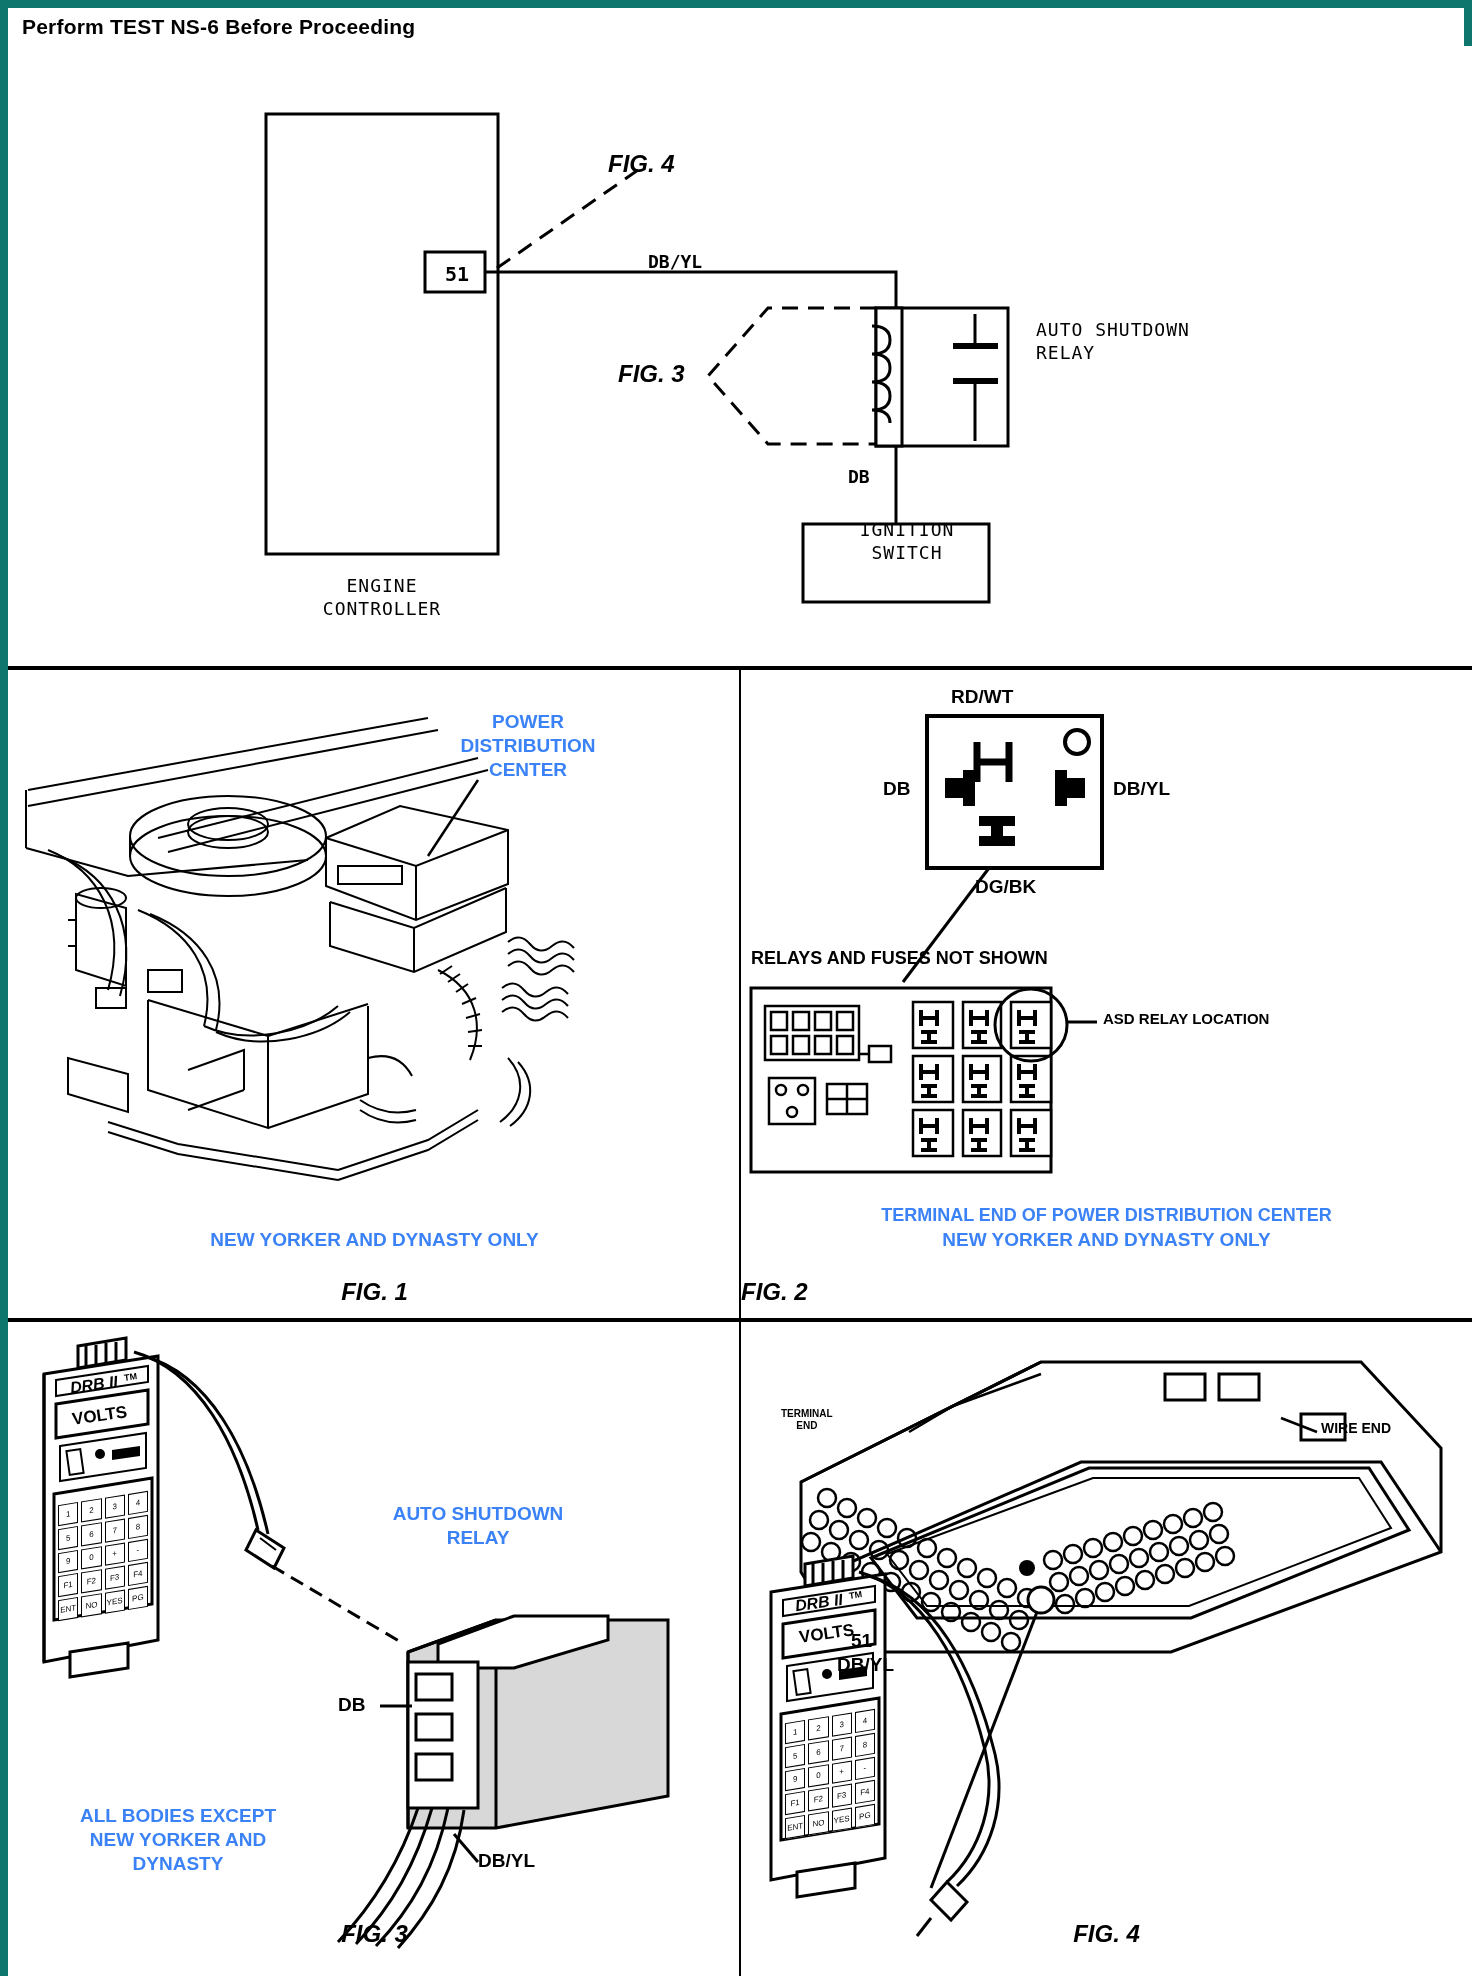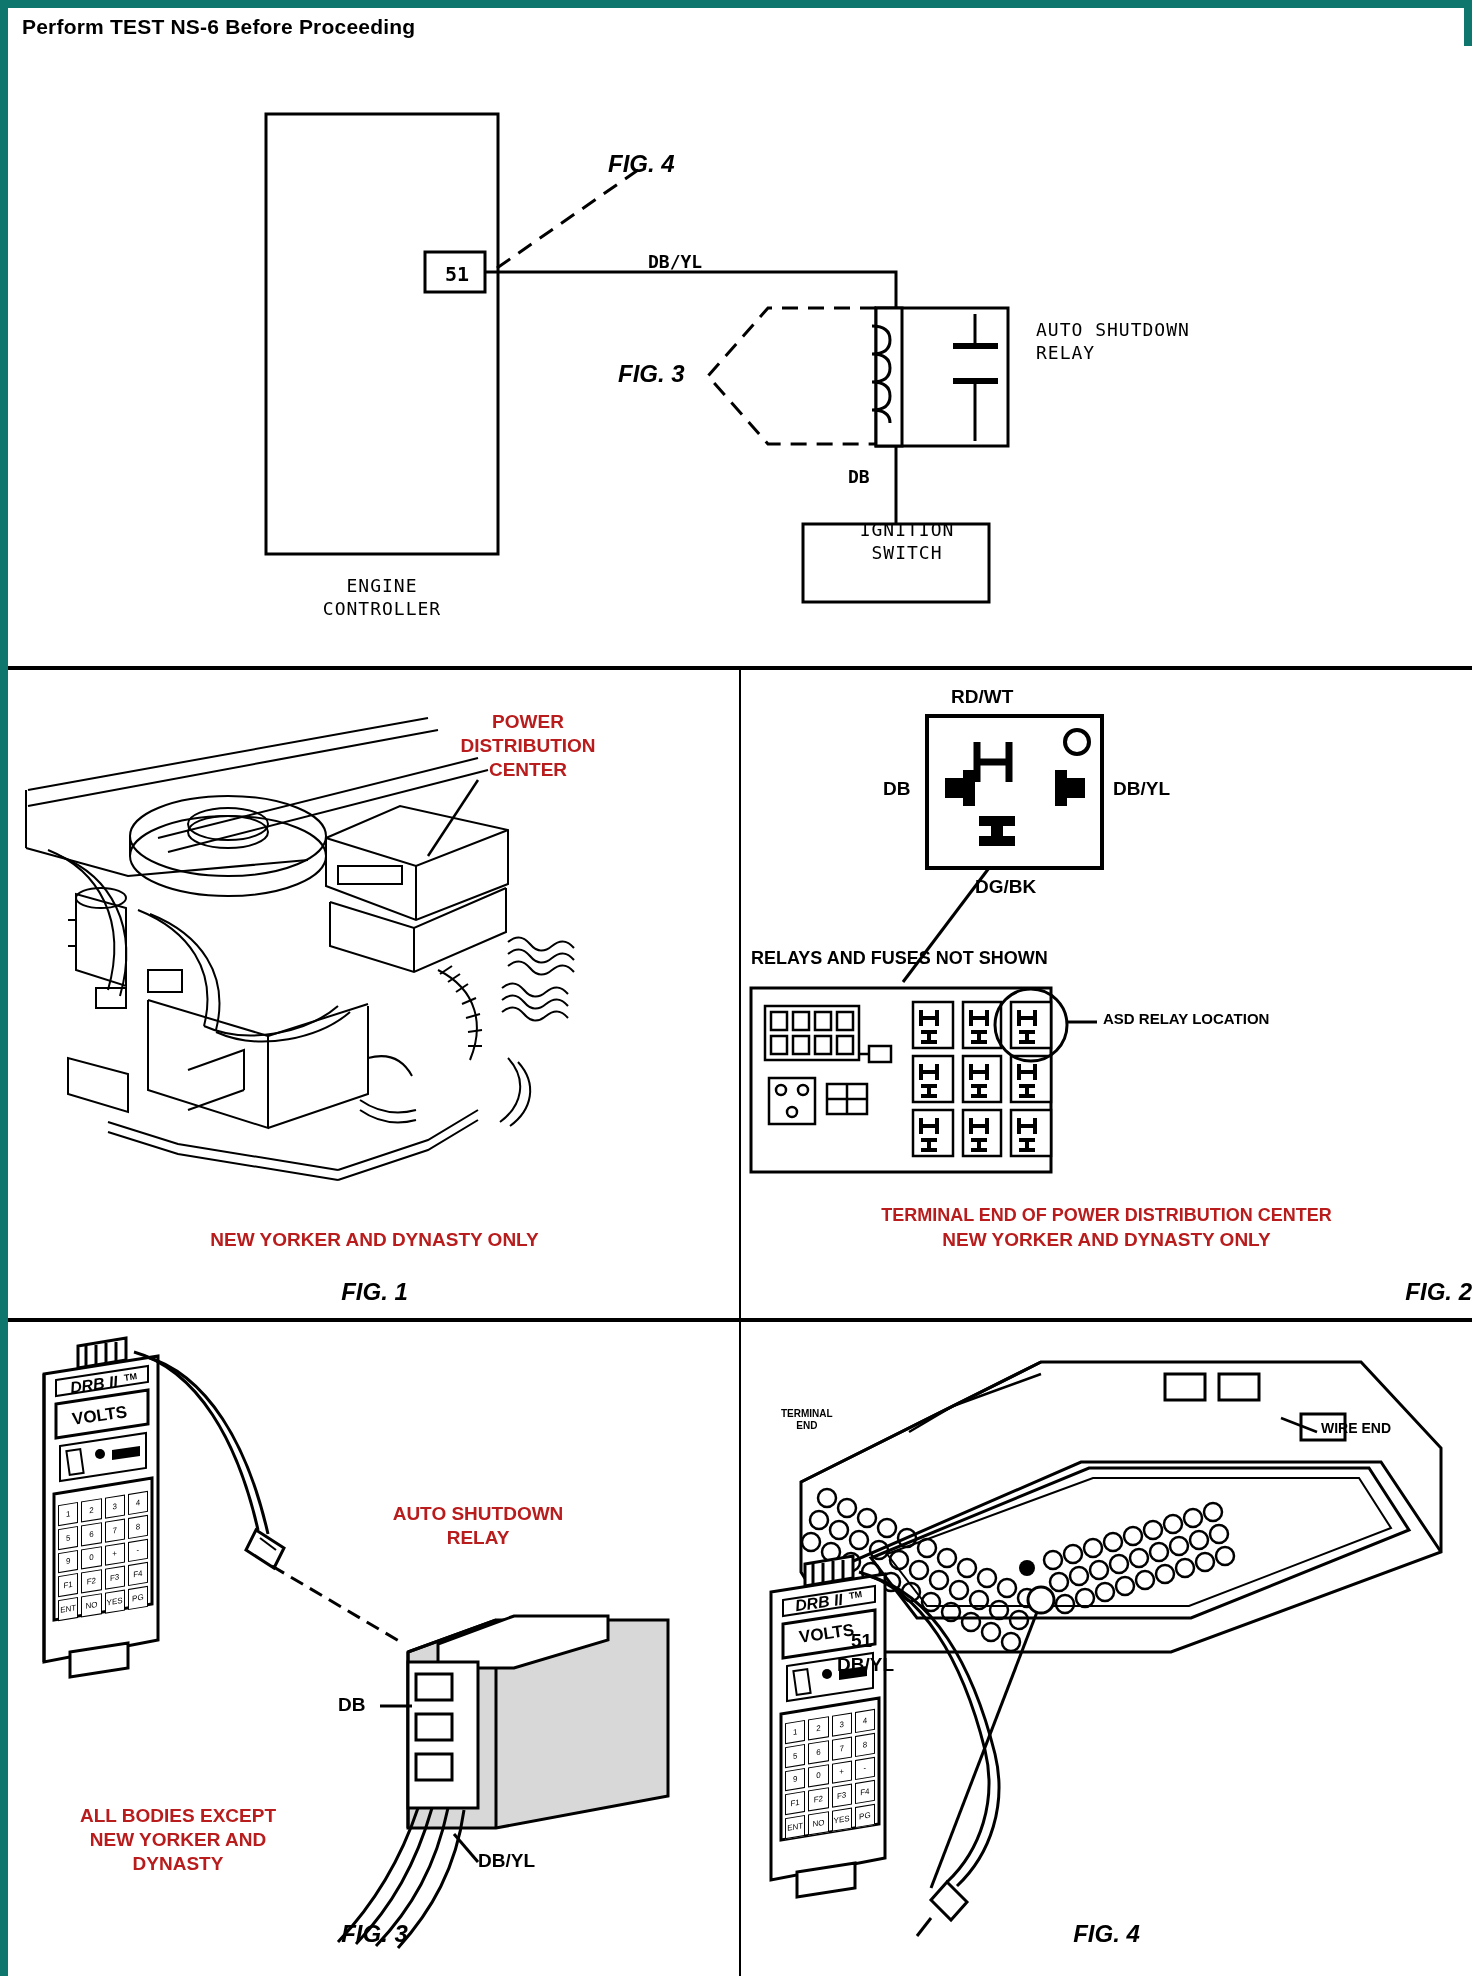--- a/index.html
+++ b/index.html
@@ -47,21 +47,21 @@
     font-style: italic;
     color: #000;
     white-space: nowrap;
   }
   .cap {
     position: absolute;
     font-size: 19px;
     font-weight: bold;
     text-align: center;
     line-height: 1.25;
-    color: #b91c1c;
+    color: #3b82f6;
     white-space: pre-line;
   }
   .mono-cap {
     position: absolute;
     font-family: "DejaVu Sans Mono", monospace;
     font-size: 18px;
     text-align: center;
     line-height: 1.3;
     letter-spacing: 1px;
     color: #000;
@@ -310,21 +310,21 @@
     </svg>
 
     <span class="sm-bold" style="left:210px; top:16px; font-size:19px;">RD/WT</span>
     <span class="sm-bold" style="left:142px; top:108px; font-size:19px;">DB</span>
     <span class="sm-bold" style="left:372px; top:108px; font-size:19px;">DB/YL</span>
     <span class="sm-bold" style="left:234px; top:206px; font-size:19px;">DG/BK</span>
     <span class="sm-bold" style="left:10px; top:278px; font-size:18px;">RELAYS AND FUSES NOT SHOWN</span>
     <span class="sm-bold" style="left:362px; top:340px; font-size:15px;">ASD RELAY LOCATION</span>
     <span class="cap" style="left:0; top:534px; width:731px; font-size:18px;">TERMINAL END OF POWER DISTRIBUTION CENTER</span>
     <span class="cap" style="left:0; top:558px; width:731px;">NEW YORKER AND DYNASTY ONLY</span>
-    <span class="fig-label" style="left:0; top:608px; width:731px; text-align:right;">FIG. 2</span>
+    <span class="fig-label" style="left:0; top:608px; width:731px; text-align:left;">FIG. 2</span>
   </div>
 
   <div class="panel" id="panel-fig3">
     <svg width="733" height="654">
 
       <path d="M36 52 L150 34 L150 318 L36 340 Z" fill="#fff" stroke="#000" stroke-width="3"></path>
       <path d="M36 52 L36 340" stroke="#000" stroke-width="3"></path>
 
       <path d="M70 24 L118 16 L118 38 L70 46 Z" fill="#fff" stroke="#000" stroke-width="3"></path>
       <g stroke="#000" stroke-width="3">

